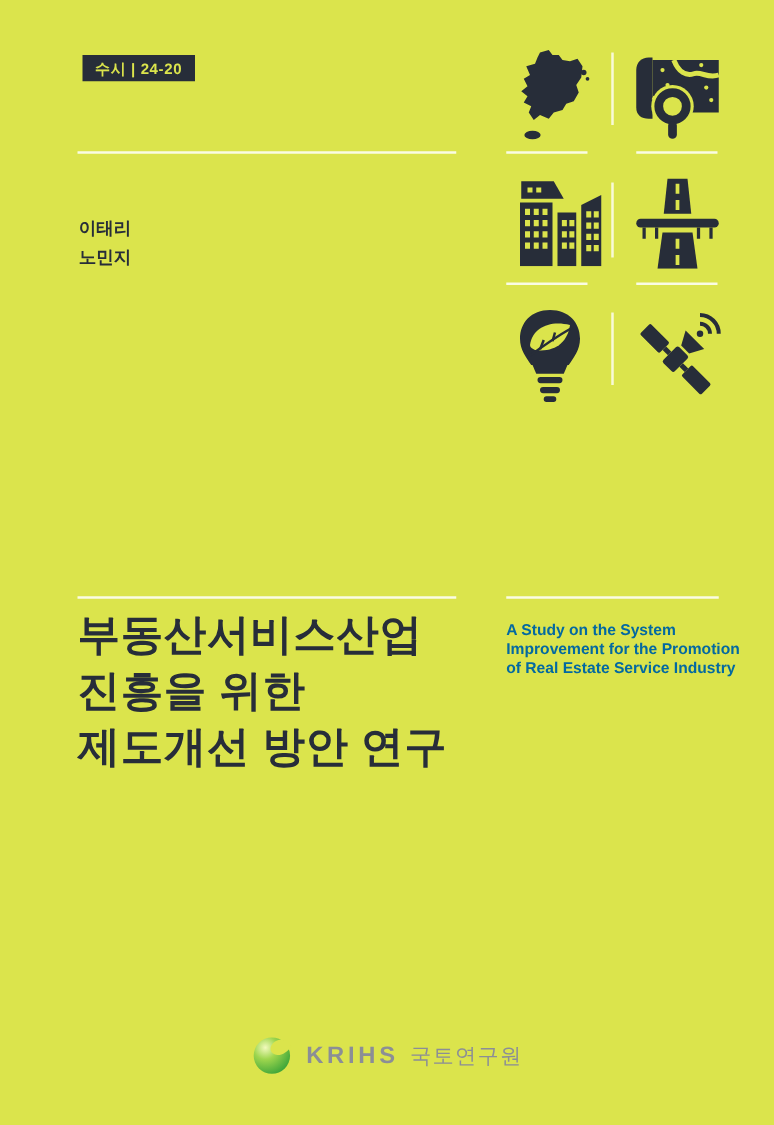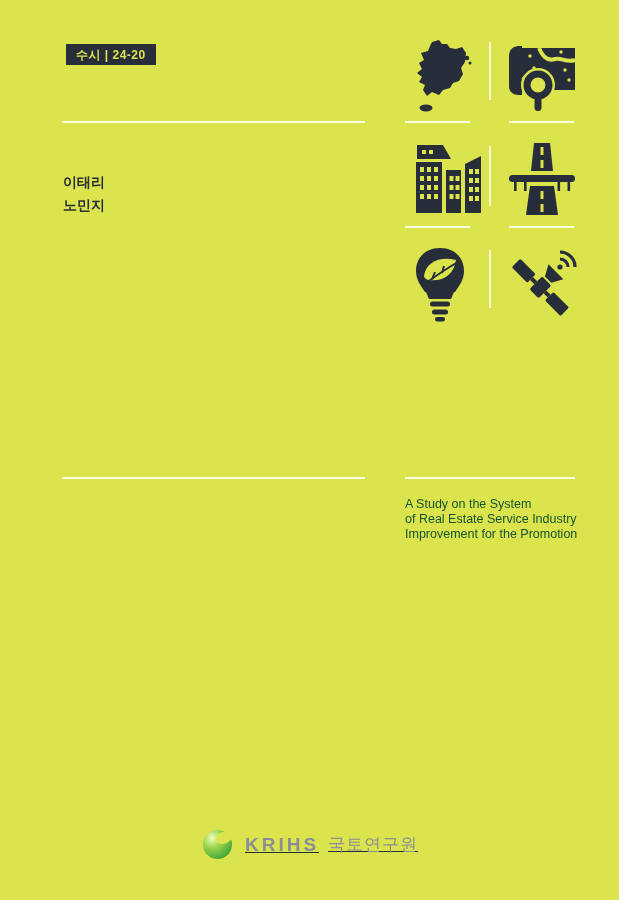--- a/index.html
+++ b/index.html
@@ -29,27 +29,27 @@
   .icon svg{ display:block; width:100%; height:100%; }
   
   .title-ko{
     position:absolute; left:62px; top:486px; width:330px;
     font-size:34px; font-weight:900; line-height:45px;
     letter-spacing:.5px; color:#272d39;
   }
   .title-ko span{ display:block; }
   .title-en{
     position:absolute; left:405px; top:497px; width:190px;
-    font-size:12.5px; font-weight:400; line-height:14.8px; color:#14532d;
+    font-size:12.5px; font-weight:700; line-height:14.8px; color:#0369a1;
   }
   .title-en span{ display:block; }
   
   .publisher{
     position:absolute; left:0; top:828px; width:100%;
-    display:flex; align-items:center; justify-content:center;text-decoration:underline;
+    display:flex; align-items:center; justify-content:center;
   }
   .logo-mark{ width:33px; height:33px; }
   .krihs{
     margin-left:11px; font-size:19px; font-weight:600;
     letter-spacing:3px; color:#8b8e96;
   }
   .krihs-ko{
     margin-left:9px; font-size:17px; font-weight:500;
     letter-spacing:1px; color:#8b8e96;
   }
@@ -197,26 +197,31 @@
       </g>
       <circle cx="56" cy="24" r="2.6" fill="#272d39"></circle>
       <g stroke="#272d39" stroke-width="3.2" fill="none">
         <path d="M56,16 A8,8 0 0 1 64,24"></path>
         <path d="M56,9 A15,15 0 0 1 71,24"></path>
       </g>
     </svg>
   </div>
 
   <div class="rule" style="left:62px; top:477px; width:303px;"></div>
+  <h1 class="title-ko">
+    <span>부동산서비스산업</span>
+    <span>진흥을 위한</span>
+    <span>제도개선 방안 연구</span>
+  </h1>
 
   <div class="rule" style="left:405px; top:477px; width:170px;"></div>
   <div class="title-en">
     <span>A Study on the System</span>
+    <span>Improvement for the Promotion</span>
     <span>of Real Estate Service Industry</span>
-    <span>Improvement for the Promotion</span>
   </div>
 
   <div class="publisher">
     <svg class="logo-mark" viewBox="0 0 34 34">
       <defs>
         <radialGradient id="lg" cx="32%" cy="28%" r="85%">
           <stop offset="0%" stop-color="#f2fabd"></stop>
           <stop offset="38%" stop-color="#9ed64e"></stop>
           <stop offset="100%" stop-color="#2f9e36"></stop>
         </radialGradient>

